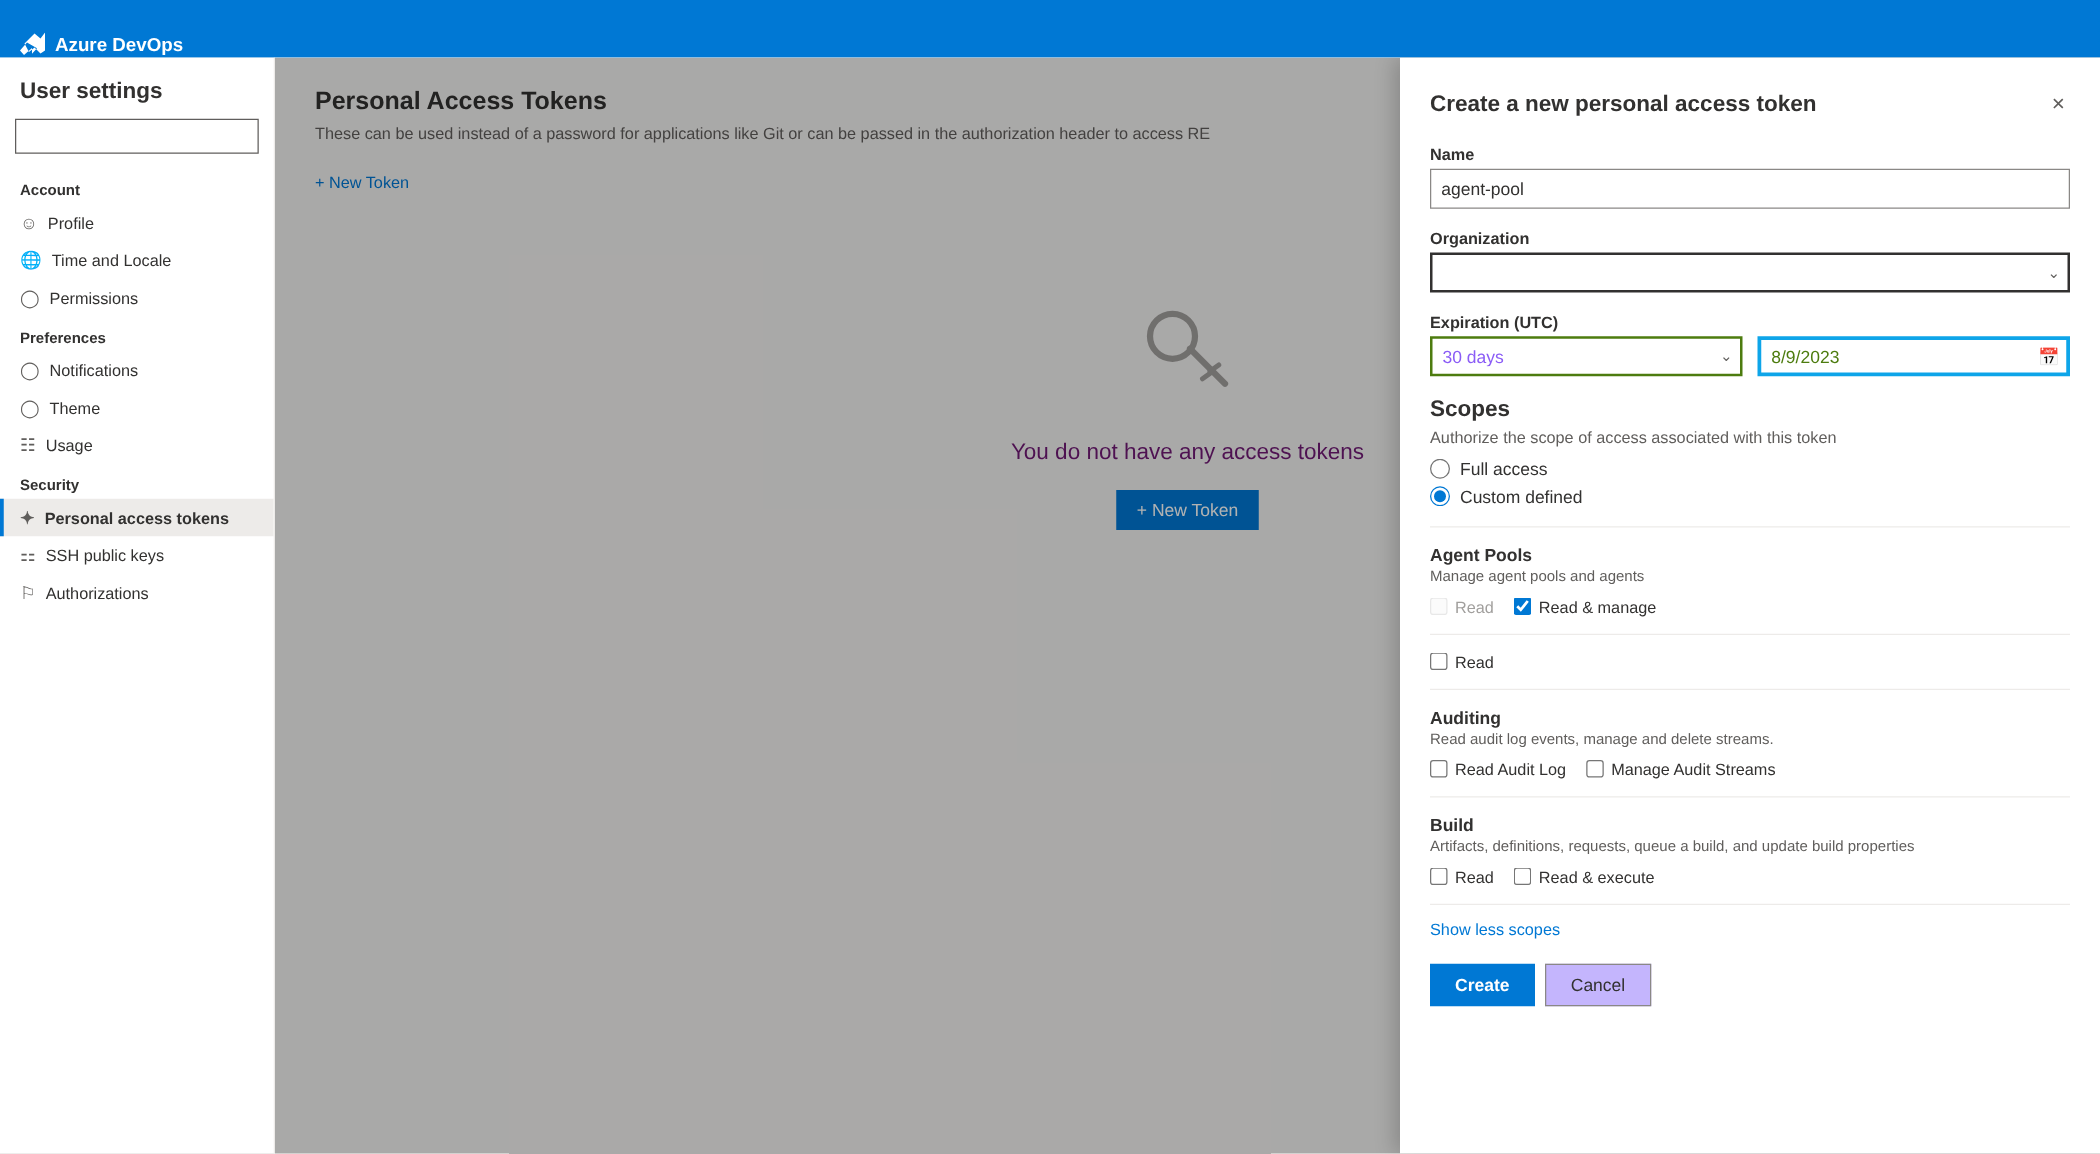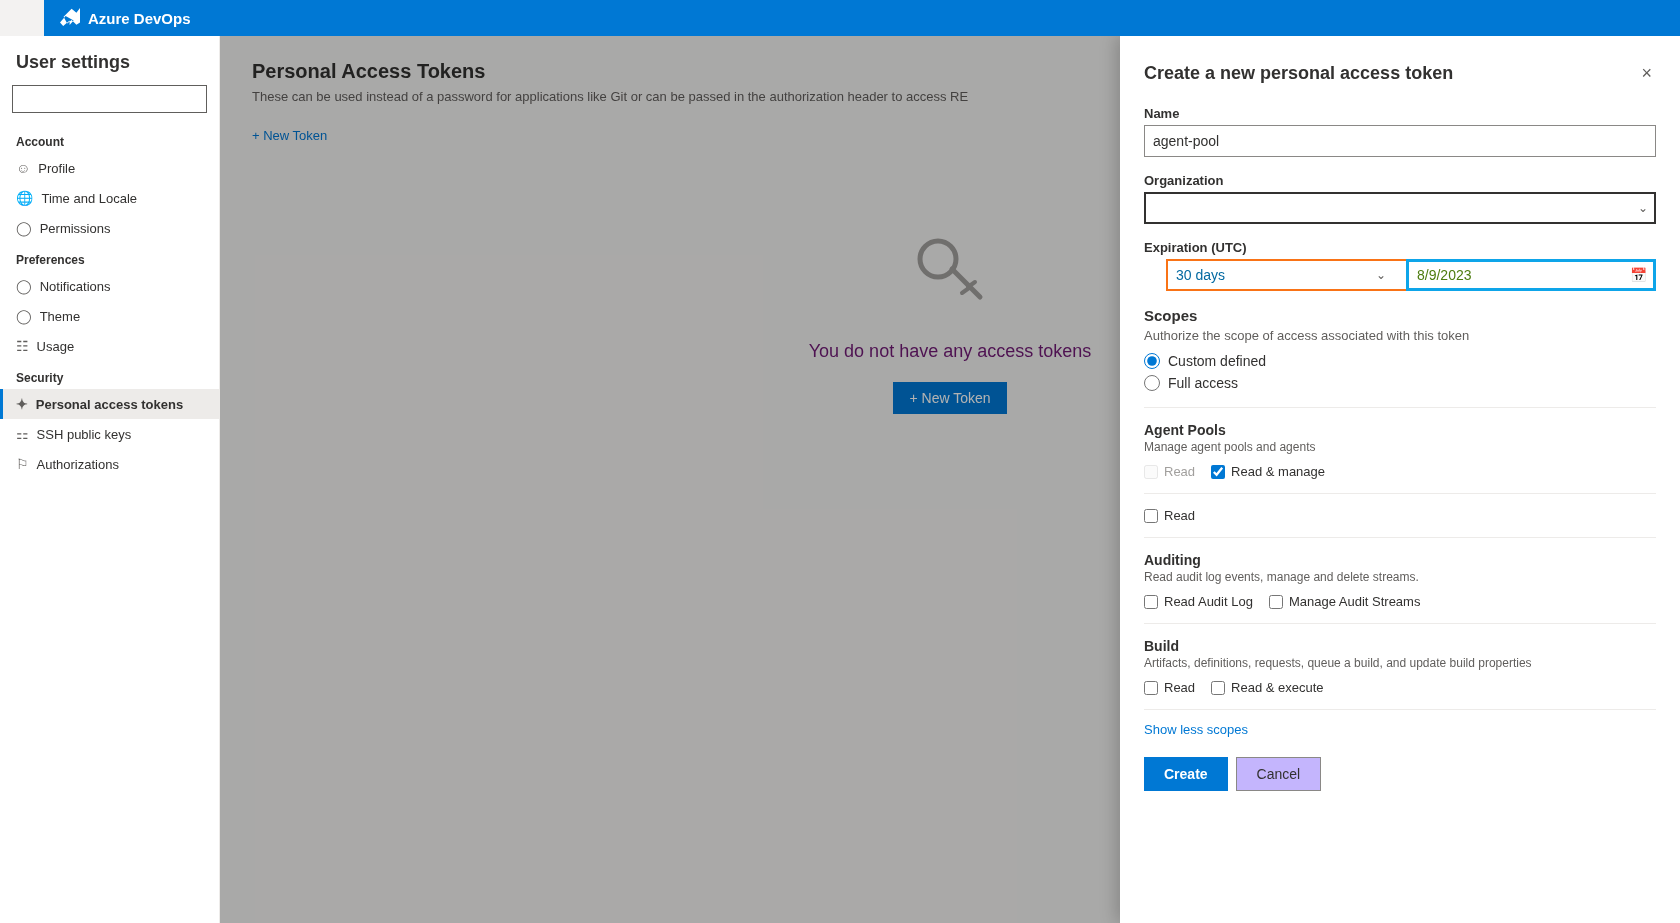--- a/index.html
+++ b/index.html
@@ -1,26 +1,25 @@
 <!DOCTYPE html>
 <html><head>
   <meta charset="utf-8">
   <style>
     * { box-sizing: border-box; margin: 0; padding: 0; }
     body { font-family: 'Segoe UI', Tahoma, Geneva, Verdana, sans-serif; font-size: 14px; background: #f3f2f1; display: flex; flex-direction: column; height: 923px; overflow: hidden; }
 
     
     .topbar {
-      height: 36px;
+      height: 46px;
       background: #0078d4;
       display: flex;
-      align-items: center;
+      align-items: flex-end;
       padding: 0 16px;
       flex-shrink: 0;
-      margin-left: 44px;
     }
     .topbar-logo {
       display: flex;
       align-items: center;
       gap: 8px;
       color: white;
       font-size: 15px;
       font-weight: 600;
     }
     .topbar-logo svg { width: 20px; height: 20px; }
@@ -205,29 +204,28 @@
       outline: none;
       color: #323130;
     }
     .form-select-wrapper {
       position: relative;
       width: 100%;
     }
     .form-select {
       width: 100%;
       height: 32px;
-      border: 2px solid #f97316;
+      border: 2px solid #4d7c0f;
       padding: 0 8px;
       font-size: 14px;
       appearance: none;
       background: white;
       cursor: pointer;
       outline: none;
-      color: #0369a1;
-      margin-left: 22px;
+      color: #8b5cf6;
     }
     .select-arrow {
       position: absolute;
       right: 8px;
       top: 50%;
       transform: translateY(-50%);
       pointer-events: none;
       color: #605e5c;
       font-size: 12px;
     }
@@ -255,21 +253,21 @@
       top: 50%;
       transform: translateY(-50%);
       color: #605e5c;
       font-size: 14px;
       pointer-events: none;
     }
 
     
     .scopes-section { margin-bottom: 16px; }
     .scopes-title {
-      font-size: 15px;
+      font-size: 18px;
       font-weight: 600;
       color: #323130;
       margin-bottom: 4px;
     }
     .scopes-desc {
       font-size: 13px;
       color: #605e5c;
       margin-bottom: 10px;
     }
     .radio-group { display: flex; flex-direction: column; gap: 6px; margin-bottom: 4px; }
@@ -304,21 +302,21 @@
       color: #605e5c;
       margin-bottom: 10px;
     }
     .scope-checkboxes {
       display: flex;
       flex-wrap: wrap;
       gap: 16px;
     }
     .checkbox-label {
       display: flex;
-      align-items: center;
+      align-items: flex-start;
       gap: 6px;
       font-size: 13px;
       color: #323130;
       cursor: pointer;
     }
     .checkbox-input {
       width: 14px;
       height: 14px;
       accent-color: #0078d4;
       cursor: pointer;
@@ -507,26 +505,26 @@
               <span class="date-icon">📅</span>
             </div>
           </div>
         </div>
 
         <div class="scopes-section">
           <div class="scopes-title">Scopes</div>
           <div class="scopes-desc">Authorize the scope of access associated with this token</div>
           <div class="radio-group">
             <label class="radio-label">
+              <input type="radio" class="radio-input" name="scopes" style="">
+              <span>Full access</span>
+            </label>
+            <label class="radio-label">
               <input type="radio" class="radio-input" name="scopes" checked="" style="">
               <span>Custom defined</span>
-            </label>
-            <label class="radio-label">
-              <input type="radio" class="radio-input" name="scopes" style="">
-              <span>Full access</span>
             </label>
           </div>
         </div>
 
         <div class="scope-items-container">
 
           <div class="scope-item">
             <div class="scope-item-title">Agent Pools</div>
             <div class="scope-item-desc">Manage agent pools and agents</div>
             <div class="scope-checkboxes">

